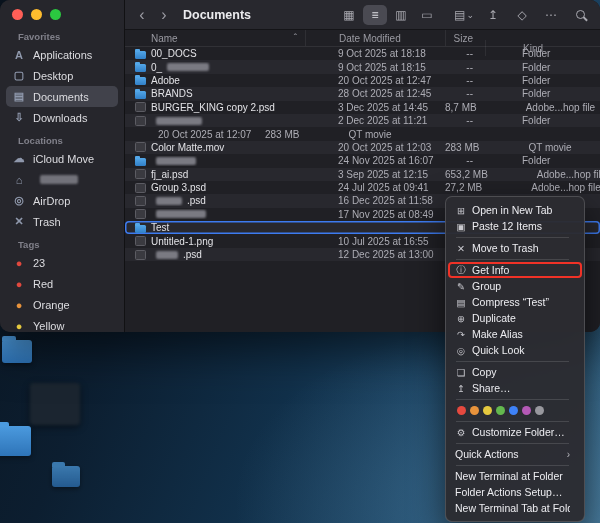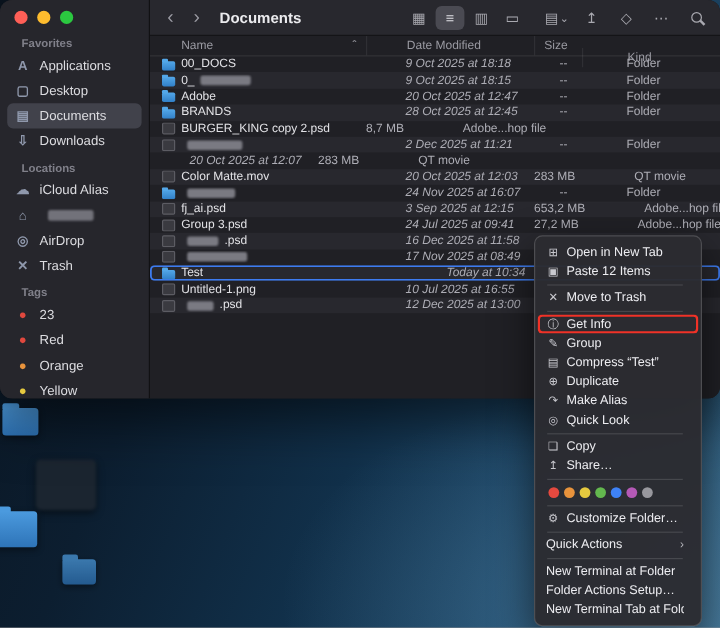--- a/index.html
+++ b/index.html
@@ -59,21 +59,21 @@
   .c-size{flex:0 0 40px;justify-content:flex-end;padding-right:12px;border-left:1px solid rgba(255,255,255,.07);height:100%;display:flex;align-items:center;}
   .c-kind{flex:1;padding-left:37px;border-left:1px solid rgba(255,255,255,.07);height:100%;display:flex;align-items:center;margin-top:20px;}
   .sort-caret{color:#9a9aa2;font-size:10px;}
 
   
   .rows{flex:1;overflow:hidden;font-size:10px;}
   .row{height:13.4px;display:flex;align-items:center;color:#e2e2e6;}
   .row:nth-of-type(even){background:#28282e;}
   .row.sel{box-shadow:inset 0 0 0 1.5px #3d7bf0;border-radius:4px;gap:34px;}
   .r-name{flex:0 0 180px;display:flex;align-items:center;gap:5px;padding-left:10px;white-space:nowrap;overflow:hidden;}
-  .r-date{flex:0 0 140px;padding-left:33px;color:#adadb5;white-space:nowrap;font-style:italic;}
+  .r-date{flex:0 0 140px;padding-left:33px;color:#adadb5;white-space:nowrap;}
   .r-size{flex:0 0 40px;text-align:right;padding-right:12px;color:#adadb5;white-space:nowrap;}
   .r-kind{flex:1;padding-left:37px;color:#adadb5;white-space:nowrap;overflow:hidden;}
   .ficon{flex:none;width:11px;height:10px;position:relative;}
   .ficon.folder{height:8px;margin-top:2px;background:linear-gradient(180deg,#53a7e8,#3180c8);border-radius:1.5px;}
   .ficon.folder::before{content:"";position:absolute;top:-2px;left:0;width:5px;height:3px;background:#53a7e8;border-radius:1px 1px 0 0;}
   .ficon.image{background:#3a3a40;border:1px solid #5c5c63;border-radius:1.5px;}
   .redact-name{display:none;height:8px;background:#7a7a82;border-radius:2px;filter:blur(1px);}
   .row.red .redact-name{display:inline-block;}
 
   
@@ -137,21 +137,21 @@
           <span class="s-label">Downloads</span>
 
         </div>
         <div class="si hdr">
           <span class="s-hlabel">Locations</span>
 
         </div>
         <div class="si">
 
           <span class="s-ic">☁</span>
-          <span class="s-label">iCloud Alias</span>
+          <span class="s-label">iCloud Move</span>
 
         </div>
         <div class="si red">
 
           <span class="s-ic">⌂</span>
           <span class="s-label"></span>
           <span class="s-redact"></span>
         </div>
         <div class="si">
 
@@ -292,20 +292,21 @@
           <span class="r-size">--</span>
           <span class="r-kind">Folder</span>
         </div>
         <div class="row">
           <span class="r-name">
             <span class="ficon image"></span>
             <span>BURGER_KING copy 2.psd</span>
 
             <span></span>
           </span>
+          <span class="r-date">3 Dec 2025 at 14:45</span>
           <span class="r-size">8,7 MB</span>
           <span class="r-kind">Adobe...hop file</span>
         </div>
         <div class="row red">
           <span class="r-name">
             <span class="ficon image"></span>
             <span></span>
             <span class="redact-name" style="width: 46px;"></span>
             <span></span>
           </span>
@@ -384,21 +385,20 @@
           <span class="r-size"></span>
           <span class="r-kind"></span>
         </div>
         <div class="row sel">
           <span class="r-name">
             <span class="ficon folder"></span>
             <span>Test</span>
 
             <span></span>
           </span>
-          <span class="r-date">Today at 10:34</span>
           <span class="r-size"></span>
           <span class="r-kind"></span>
         </div>
         <div class="row">
           <span class="r-name">
             <span class="ficon image"></span>
             <span>Untitled-1.png</span>
 
             <span></span>
           </span>

